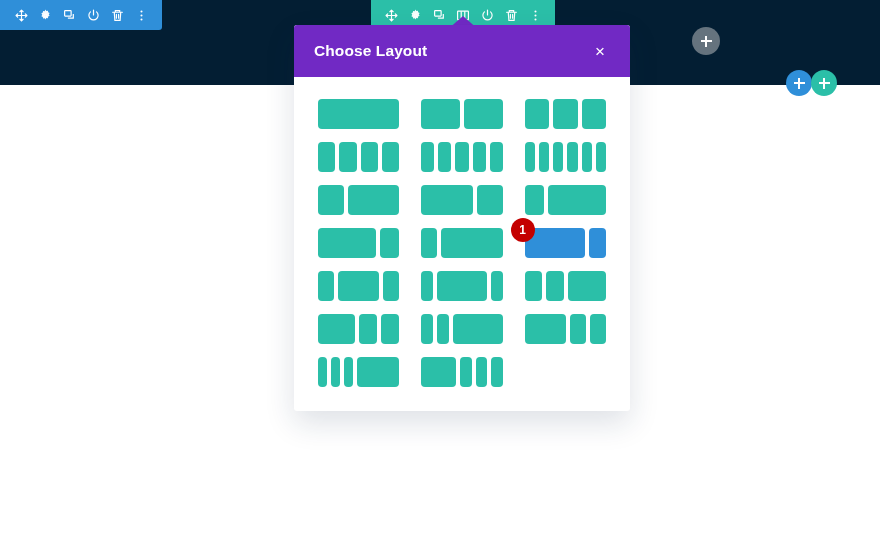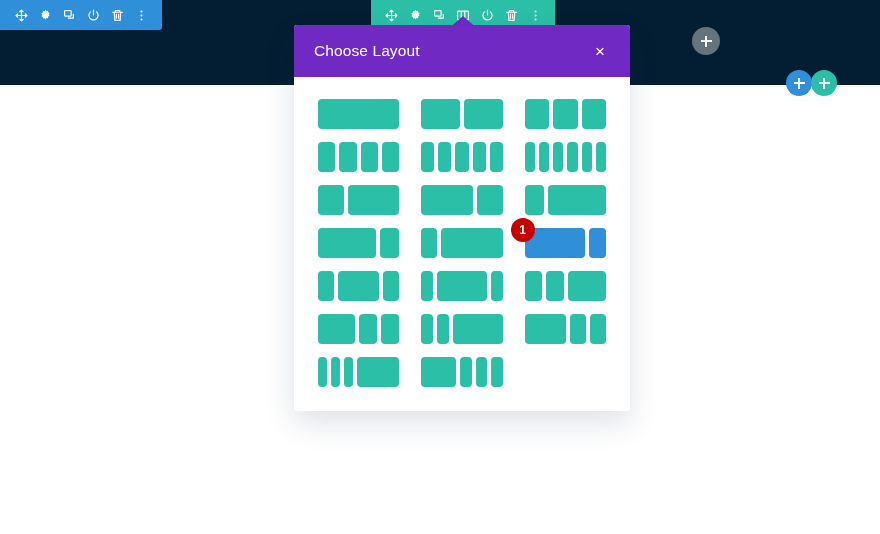--- a/index.html
+++ b/index.html
@@ -57,21 +57,21 @@
     position:absolute; left:294px; top:25px; width:336px; height:386px;
     background:#ffffff; border-radius:3px;
     box-shadow: 0 12px 30px rgba(20,40,80,0.14);
     overflow:visible;
   }
   .modal-header {
     height:52px; background:#7129c4; border-radius:3px 3px 0 0;
     display:flex; align-items:center; justify-content:space-between;
     padding:0 20px;
   }
-  .modal-title { color:#ffffff; font-size:15.5px; font-weight:normal; letter-spacing:0.1px; }
+  .modal-title { color:#ffffff; font-size:15.5px; font-weight:bold; letter-spacing:0.1px; }
   .modal-close {
     color:#ffffff; font-size:17px; line-height:1; width:20px; height:20px;
     display:flex; align-items:center; justify-content:center;
   }
   .modal-body { padding:22px 24px 22px 24px; }
 
   
   .layout-grid {
     display:grid;
     grid-template-columns: repeat(3, 1fr);

